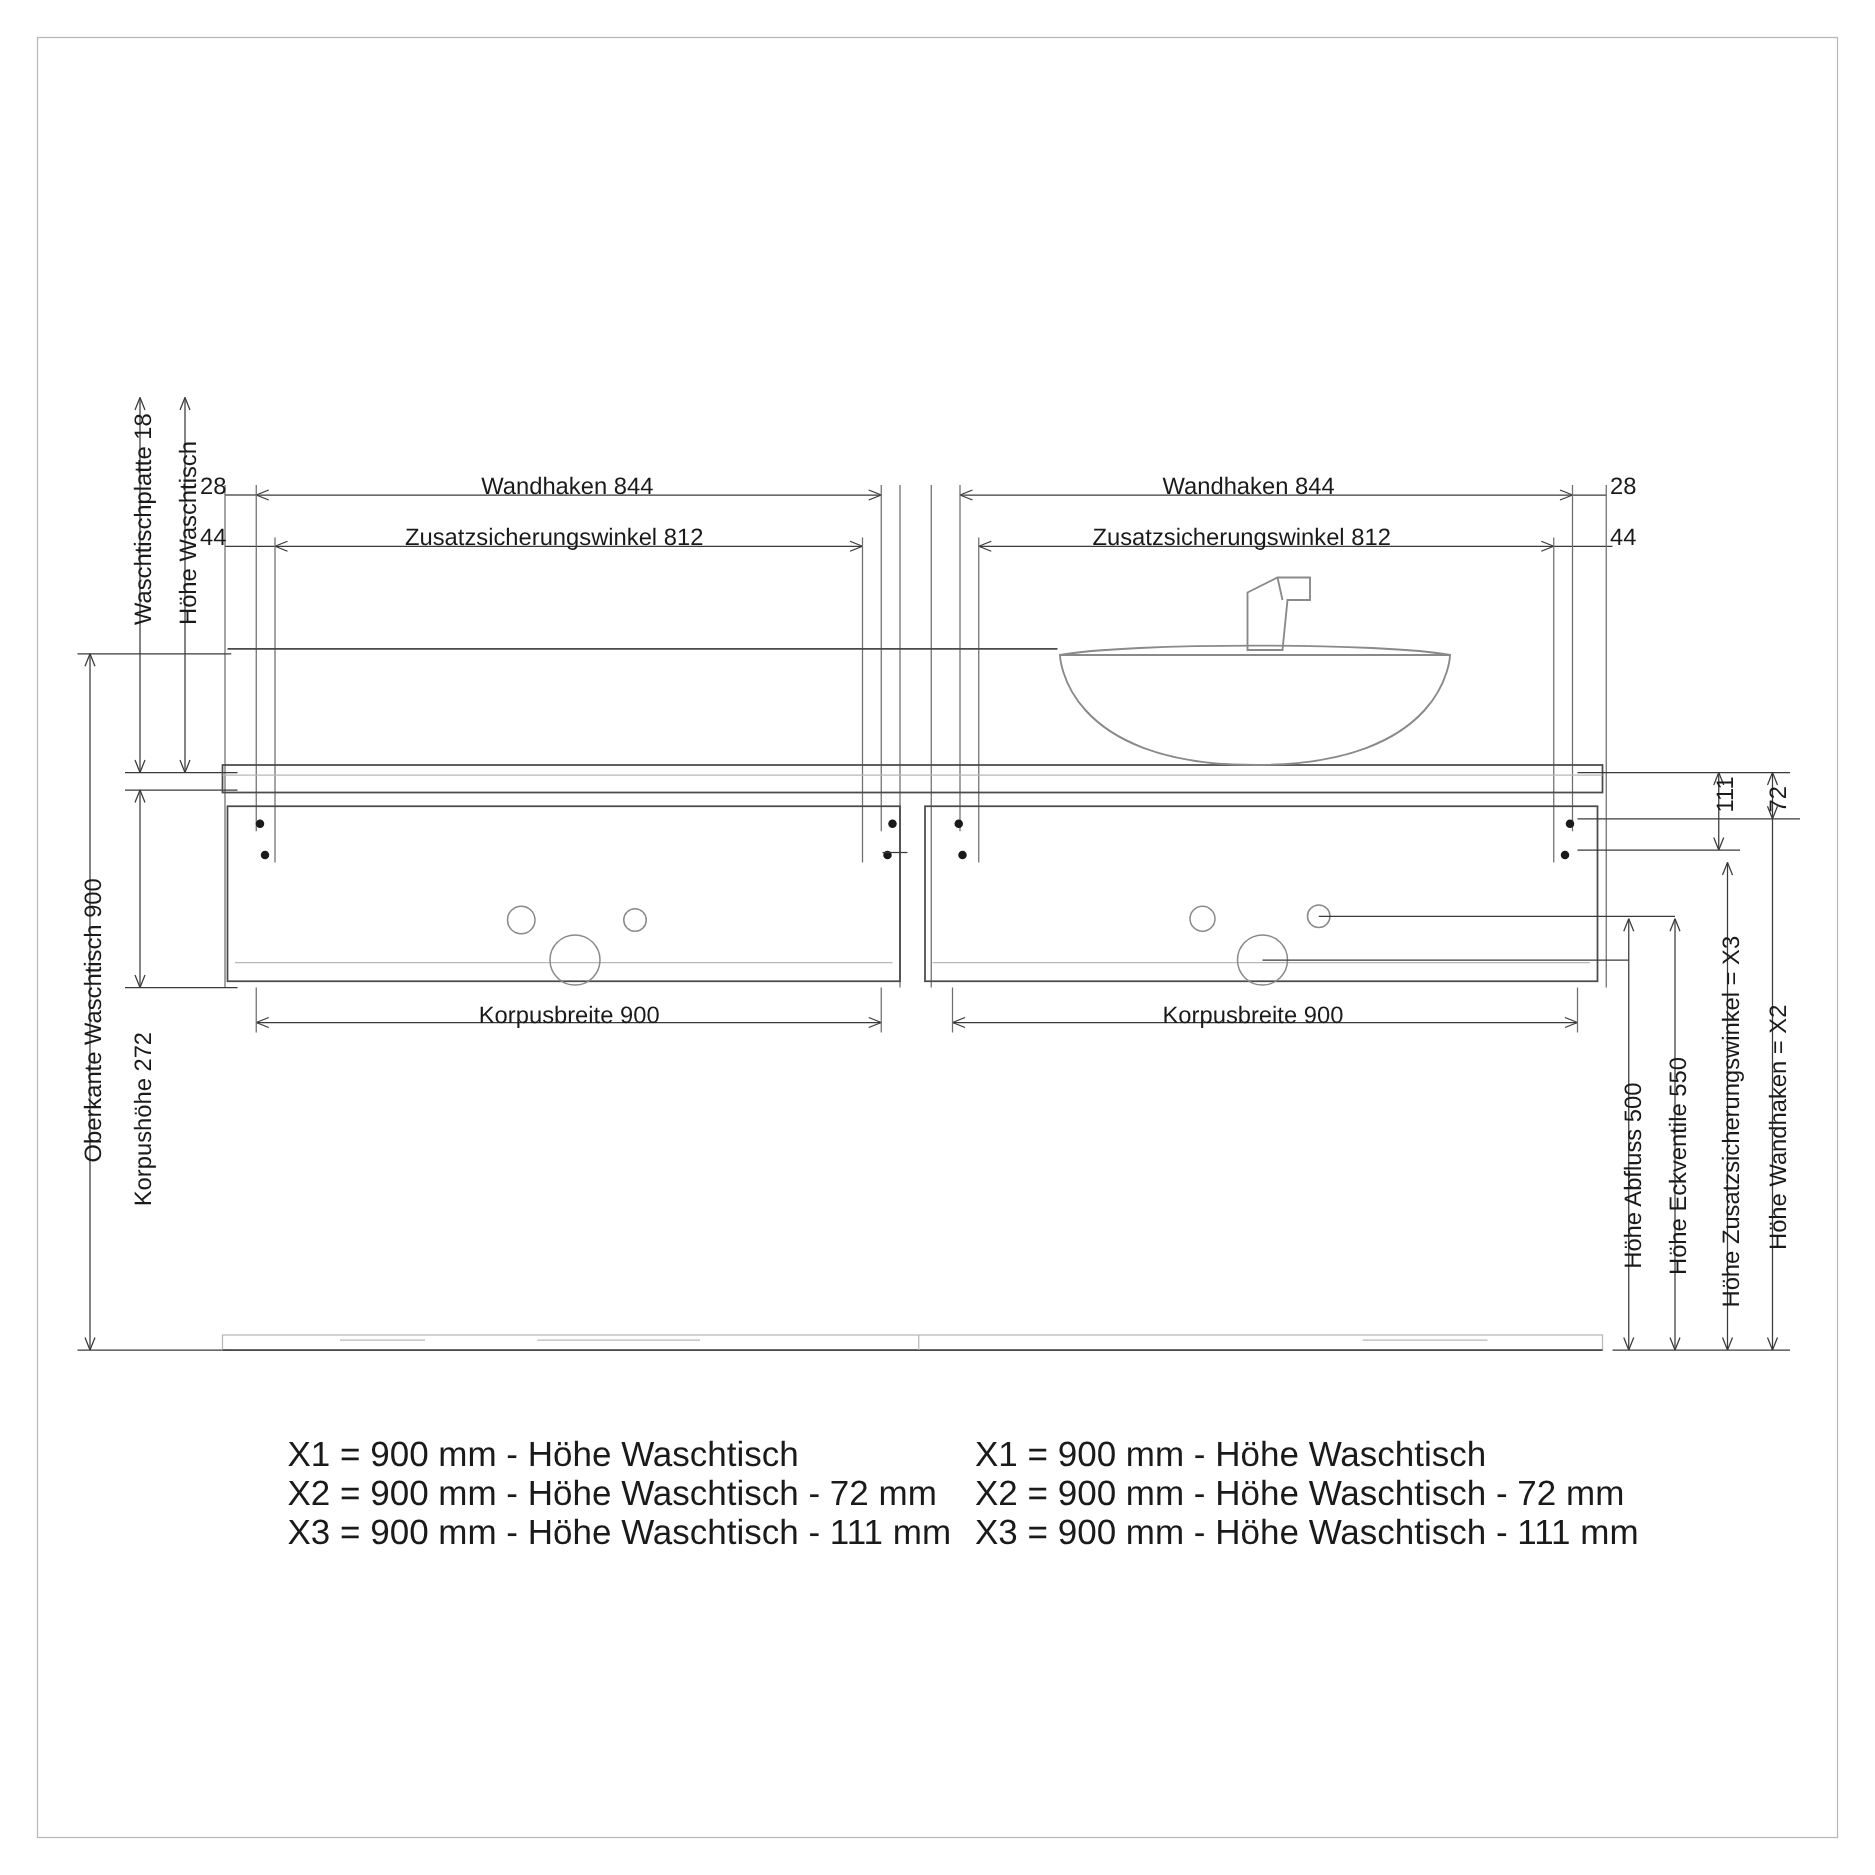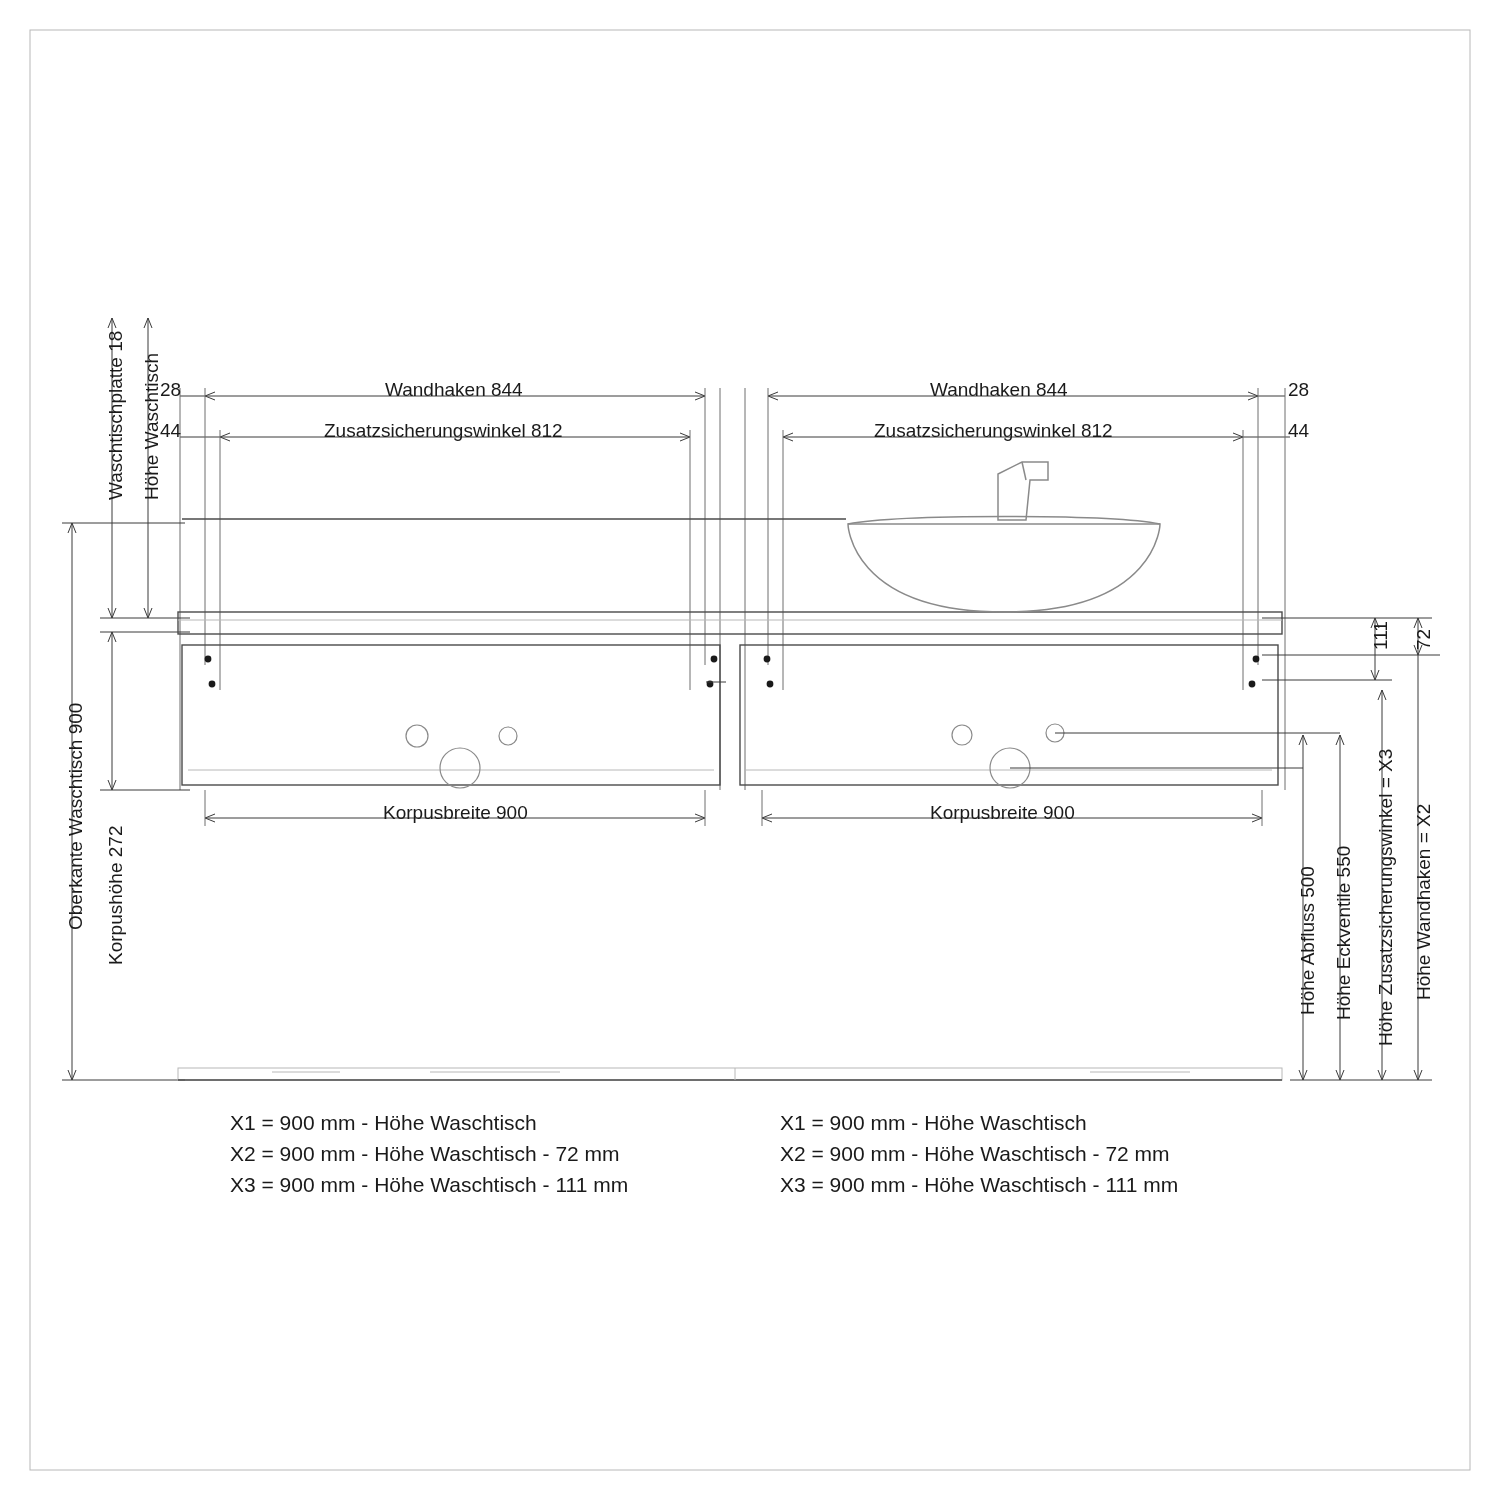--- a/index.html
+++ b/index.html
@@ -22,23 +22,24 @@
     color: #1a1a1a;
     white-space: nowrap;
     line-height: 1;
   }
   .vert {
     transform-origin: 0 0;
     transform: rotate(-90deg);
   }
   .note {
     position: absolute;
-    font-size: 21px;
+    font-size: 28px;
     white-space: nowrap;
     line-height: 1.45;
+    margin-top: 36px;
   }
   svg.draw {
     position: absolute;
     left: 0;
     top: 0;
     width: 1500px;
     height: 1500px;
   }
   .thin  { stroke: #3a3a3a; stroke-width: 1; fill: none; }
   .thin2 { stroke: #6e6e6e; stroke-width: 1; fill: none; }

